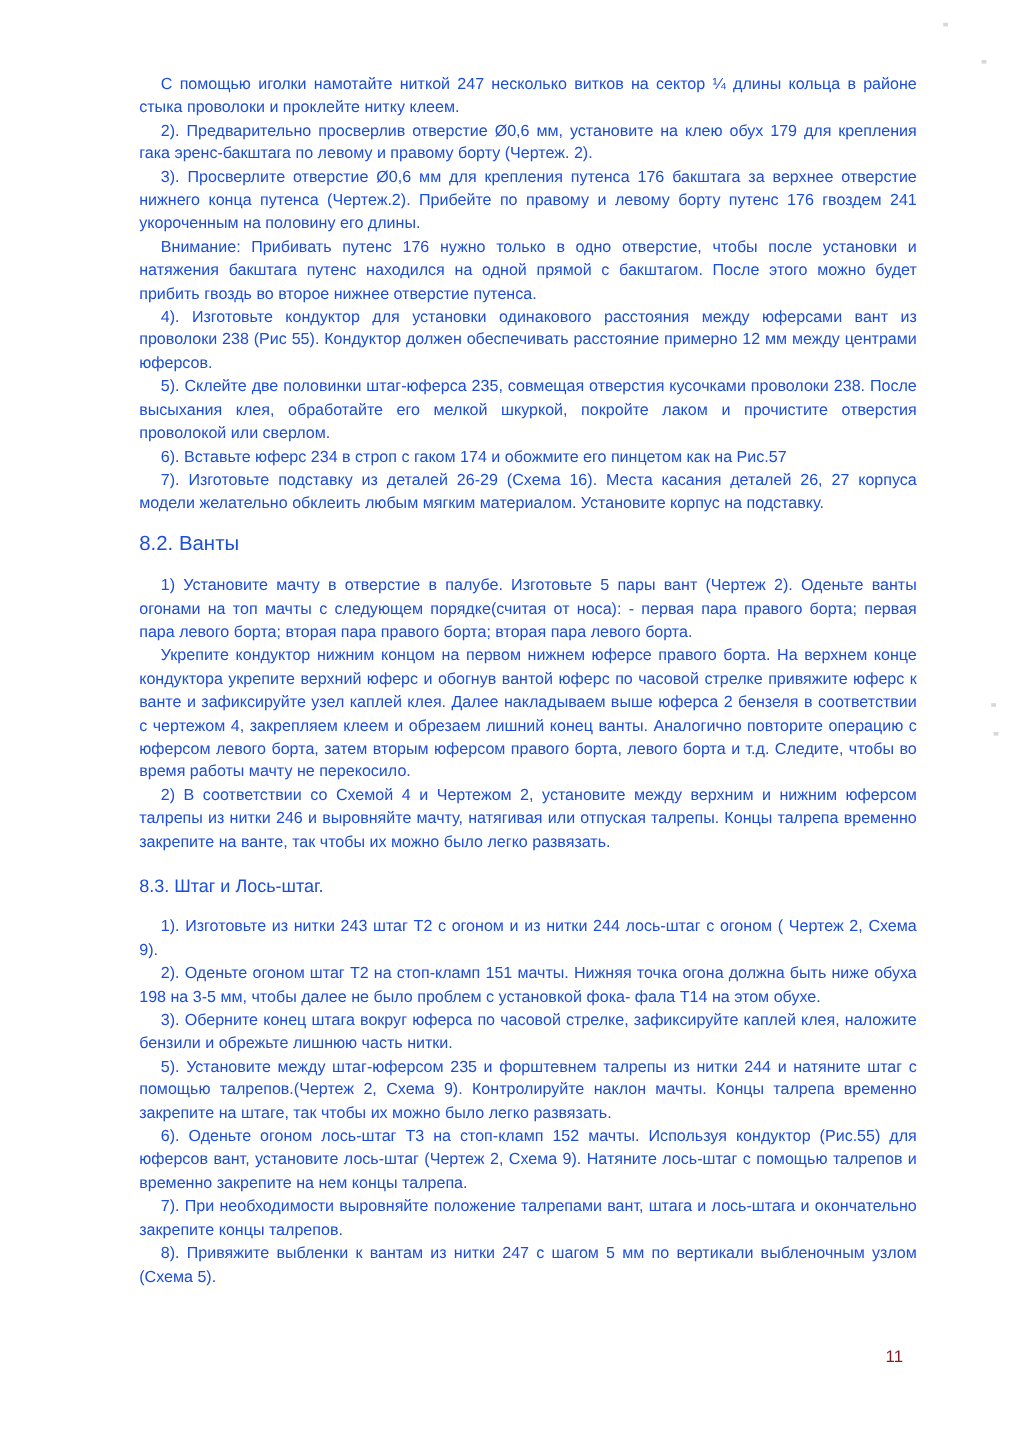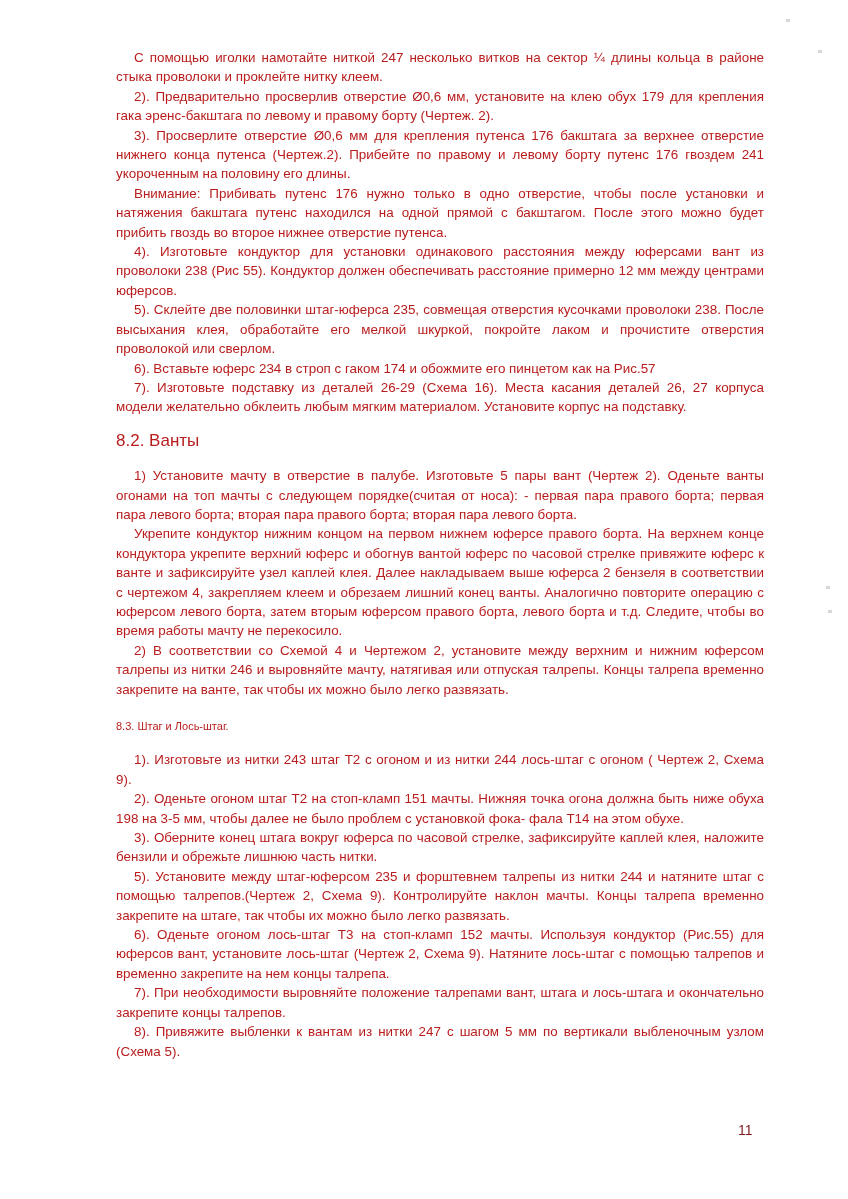--- a/index.html
+++ b/index.html
@@ -1,25 +1,25 @@
 <!DOCTYPE html>
 <html><head>
 <meta charset="utf-8">
 <style>
   html, body { margin: 0; padding: 0; background: #ffffff; }
   body { width: 848px; height: 1199px; position: relative; overflow: hidden; }
   .page {
-    position: absolute; left: 116px; top: 48px; width: 648px;
+    position: absolute; left: 116px; top: 60px; width: 648px;
     font-family: "Liberation Sans", sans-serif; font-size: 13.4px;
-    line-height: 19.4px; color: #b91c1c;
+    line-height: 19.4px; color: #1d4ed8;
   }
   .p { margin: 0; text-align: justify; text-indent: 18px; }
   .b { font-weight: normal; }
   .h2 { margin: 14px 0 16px 0; font-size: 17px; text-indent: 0; }
-  .h3 { margin: 18px 0 14px 0; font-size: 11px; text-indent: 0; }
+  .h3 { margin: 18px 0 14px 0; font-size: 15px; text-indent: 0; }
   .pagenum {
     position: absolute; left: 738px; top: 1122px;
     font-family: "Liberation Sans", sans-serif; font-size: 14px; color: #7f1d1d;
   }
   .artifact { position: absolute; width: 4px; height: 3px; background: #d8d8d8; }
 </style>
 </head>
 <body>
 
 <div class="page">

